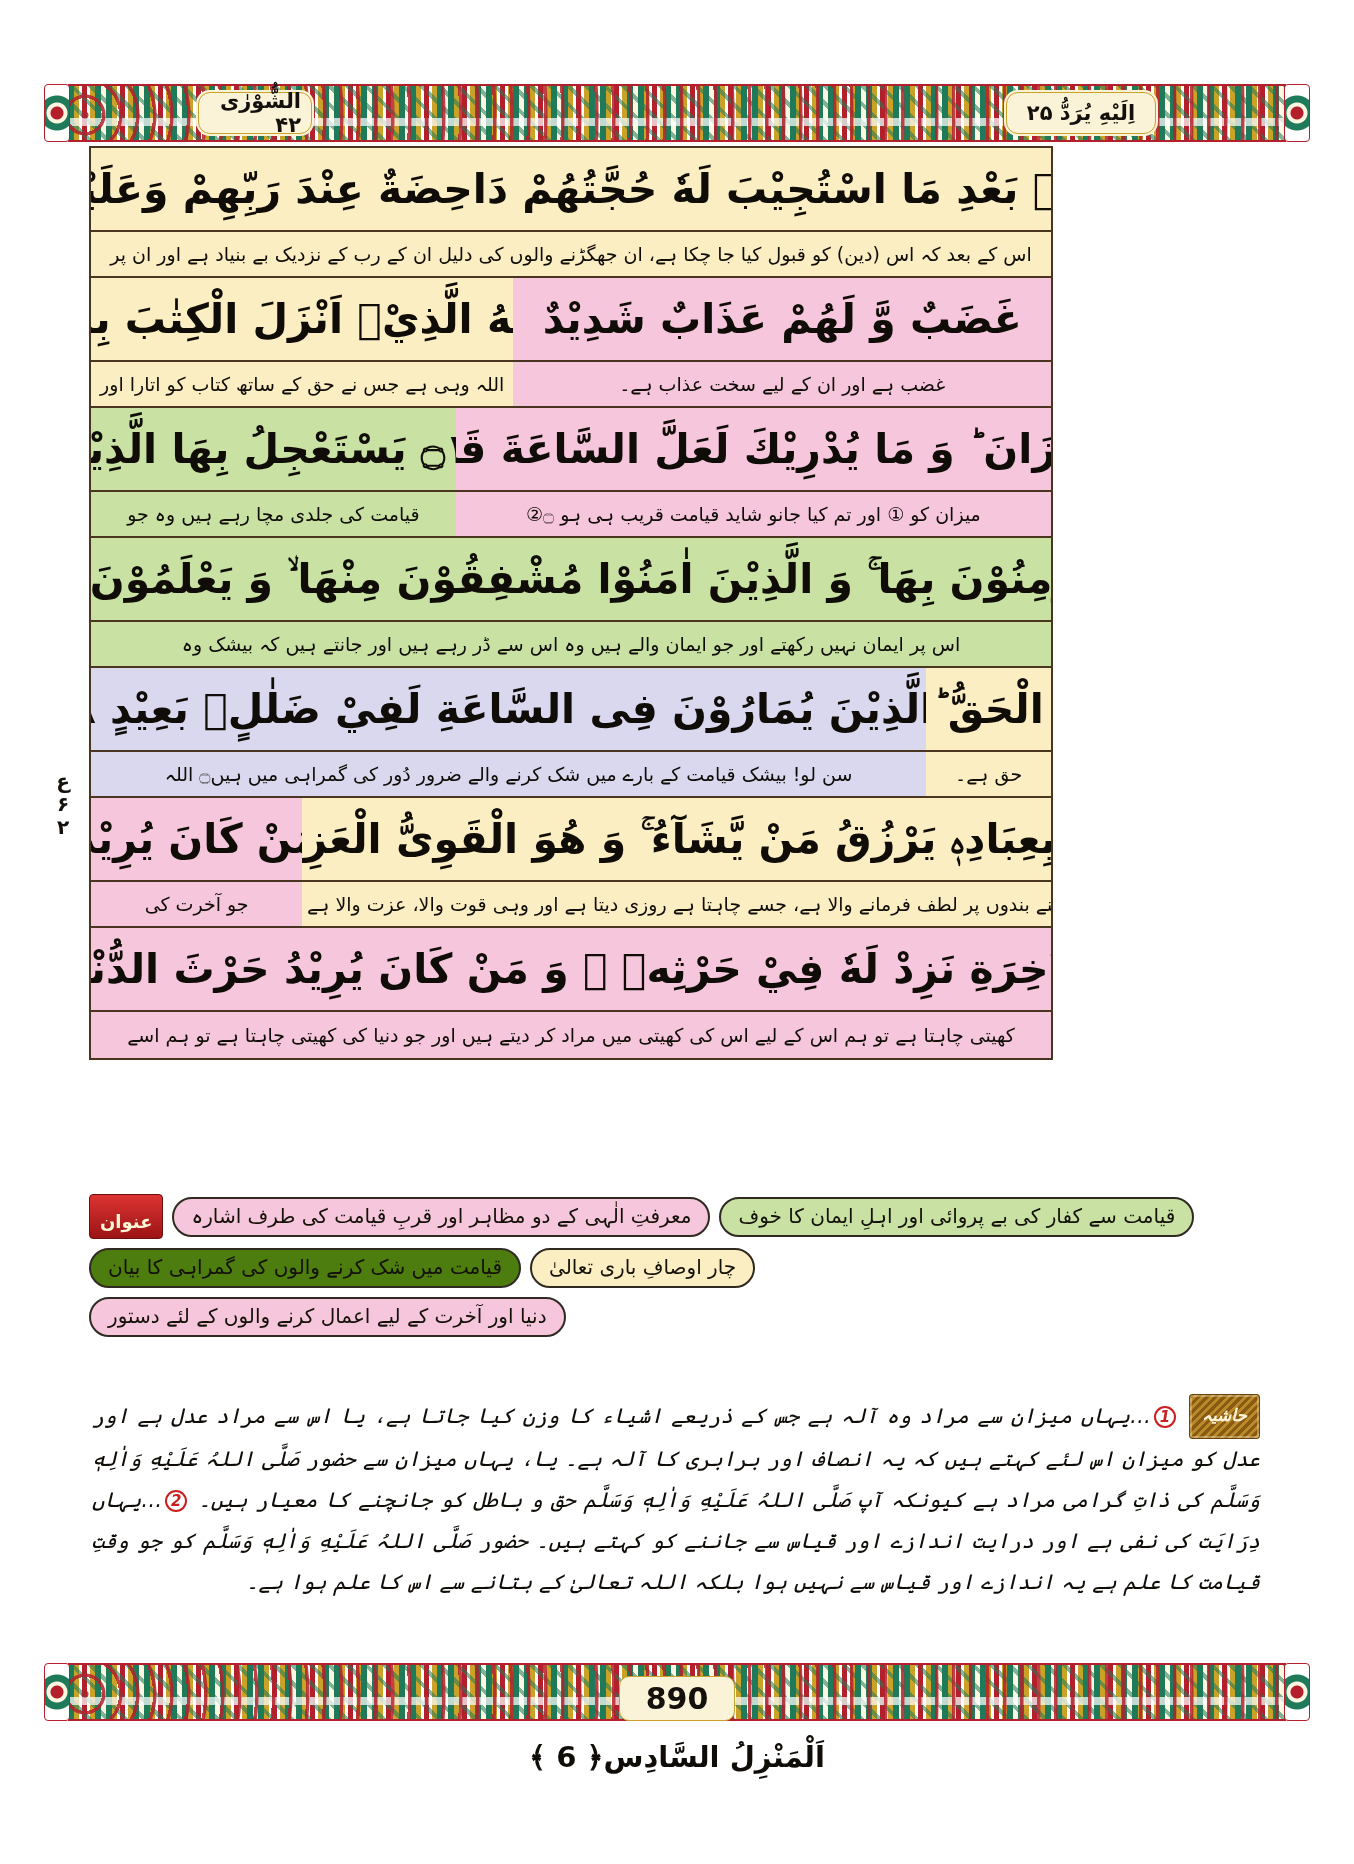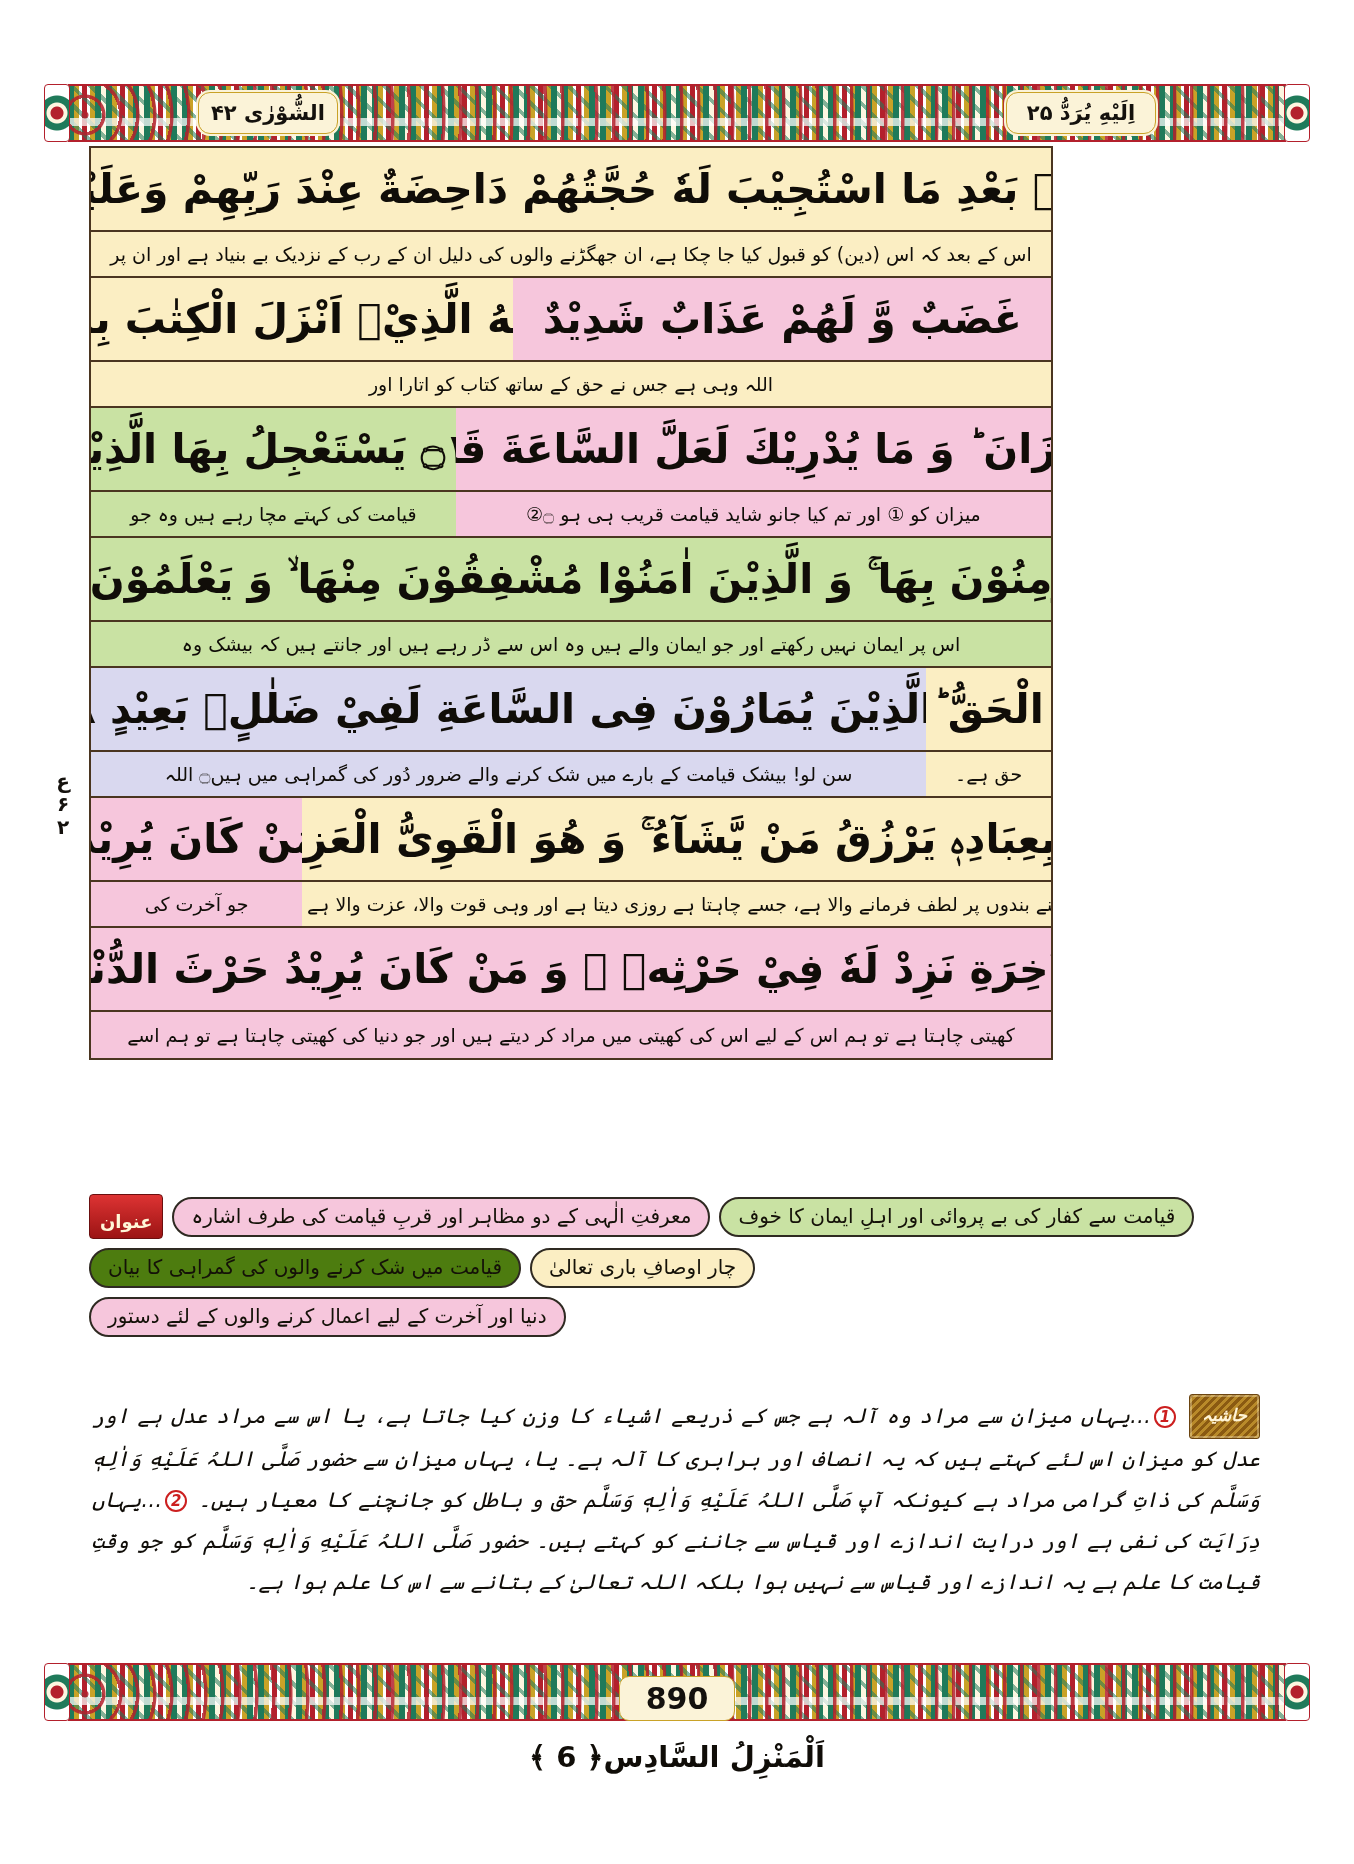--- a/index.html
+++ b/index.html
@@ -69,21 +69,21 @@
     background:#fbf3d8;
     border:1px solid #c9a227;
     border-radius:12px;
     display:flex;align-items:center;justify-content:center;
     z-index:5;
     font-family:"DejaVu Sans","Liberation Sans",sans-serif;
     font-size:21px;color:#14110d;font-weight:bold;
     padding:0 10px;box-sizing:border-box;
     box-shadow:0 0 0 2px #fbf3d8;
   }
-  #cartouche-surah{left:198px;width:140px;}
+  #cartouche-surah{left:198px;width:114px;}
   #cartouche-ruku{right:198px;width:150px;margin-left:12px;}
 
   
   .body-block{
     position:absolute;left:89px;top:146px;width:964px;
     border:2px solid #4a3520;
     box-sizing:border-box;
   }
   .row{
     display:flex;flex-direction:row;width:100%;
@@ -225,29 +225,30 @@
         <div class="seg c-cream" style="flex: 100 0 0px;">مِنْۢ بَعْدِ مَا اسْتُجِيْبَ لَهٗ حُجَّتُهُمْ دَاحِضَةٌ عِنْدَ رَبِّهِمْ وَعَلَيْهِمْ</div>
       </div>
       <div class="row urdu-row">
         <div class="seg c-cream" style="flex: 100 0 0px;">اس کے بعد کہ اس (دین) کو قبول کیا جا چکا ہے، ان جھگڑنے والوں کی دلیل ان کے رب کے نزدیک بے بنیاد ہے اور ان پر</div>
       </div>
       <div class="row arabic-row">
         <div class="seg c-pink" style="flex: 56 0 0px;">غَضَبٌ وَّ لَهُمْ عَذَابٌ شَدِيْدٌ</div>
         <div class="seg c-cream" style="flex: 44 0 0px;">۝۱۶ اَللّٰهُ الَّذِيْۤ اَنْزَلَ الْكِتٰبَ بِالْحَقِّ وَ</div>
       </div>
       <div class="row urdu-row">
+        <div class="seg c-pink" style="flex: 56 0 0px;">غضب ہے اور ان کے لیے سخت عذاب ہے۔</div>
         <div class="seg c-cream" style="flex: 44 0 0px;">اللہ وہی ہے جس نے حق کے ساتھ کتاب کو اتارا اور</div>
       </div>
       <div class="row arabic-row">
         <div class="seg c-pink" style="flex: 62 0 0px;">الْمِيْزَانَ ؕ وَ مَا يُدْرِيْكَ لَعَلَّ السَّاعَةَ قَرِيْبٌ</div>
         <div class="seg c-green" style="flex: 38 0 0px;">۝۱۷ يَسْتَعْجِلُ بِهَا الَّذِيْنَ</div>
       </div>
       <div class="row urdu-row">
         <div class="seg c-pink" style="flex: 62 0 0px;">میزان کو ① اور تم کیا جانو شاید قیامت قریب ہی ہو ۝②</div>
-        <div class="seg c-green" style="flex: 38 0 0px;">قیامت کی کہتے مچا رہے ہیں وہ جو</div>
+        <div class="seg c-green" style="flex: 38 0 0px;">قیامت کی جلدی مچا رہے ہیں وہ جو</div>
       </div>
       <div class="row arabic-row">
         <div class="seg c-green" style="flex: 100 0 0px;">لَا يُؤْمِنُوْنَ بِهَا ۚ وَ الَّذِيْنَ اٰمَنُوْا مُشْفِقُوْنَ مِنْهَا ۙ وَ يَعْلَمُوْنَ اَنَّهَا</div>
       </div>
       <div class="row urdu-row">
         <div class="seg c-green" style="flex: 100 0 0px;">اس پر ایمان نہیں رکھتے اور جو ایمان والے ہیں وہ اس سے ڈر رہے ہیں اور جانتے ہیں کہ بیشک وہ</div>
       </div>
       <div class="row arabic-row">
         <div class="seg c-cream" style="flex: 13 0 0px;">الْحَقُّ ؕ</div>
         <div class="seg c-lav" style="flex: 87 0 0px;">اَلَاۤ اِنَّ الَّذِيْنَ يُمَارُوْنَ فِى السَّاعَةِ لَفِيْ ضَلٰلٍۭ بَعِيْدٍ ۝۱۸ اَللّٰهُ</div>

